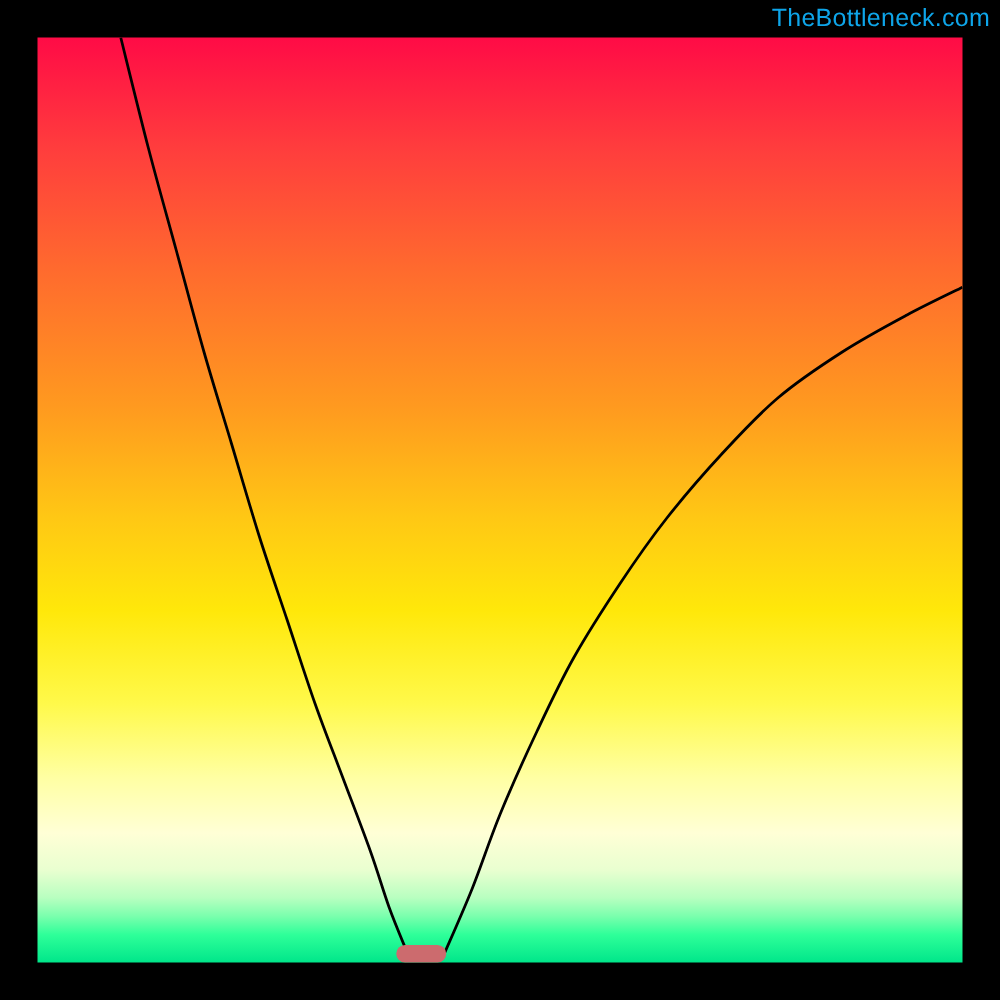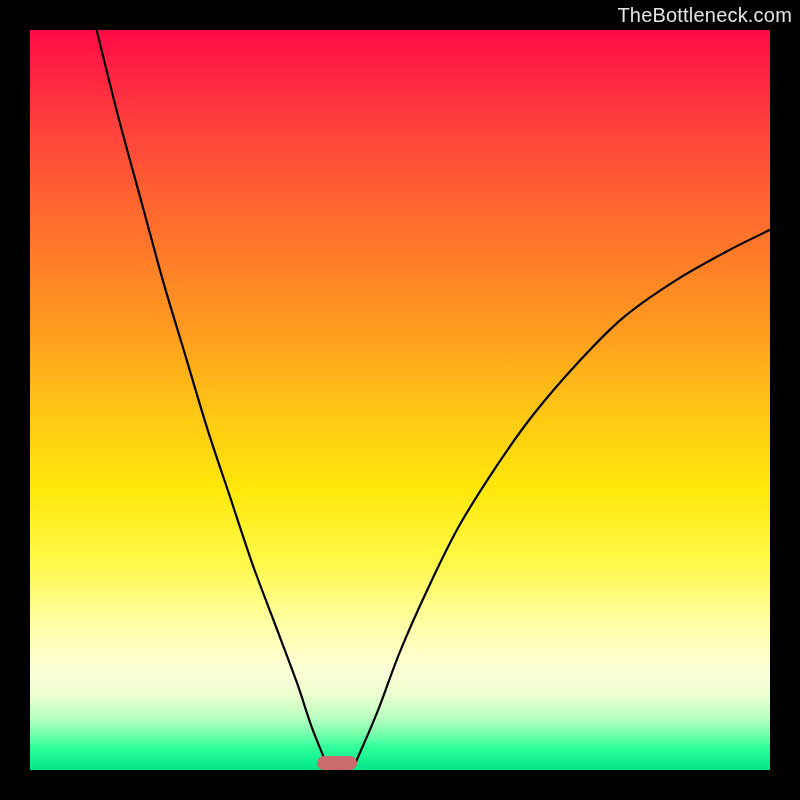--- a/index.html
+++ b/index.html
@@ -35,21 +35,21 @@
       #e9ffd0 90%,
       #b8ffc0 93%,
       #7affad 95%,
       #2eff99 97%,
       #00e68a 100%);
   }
   .watermark {
     position: absolute;
     top: 4px;
     right: 8px;
-    color: #e5e5e5;
+    color: #0ea5e9;
     font-size: 20px;
     letter-spacing: 0.2px;
     user-select: none;
   }
   .curve-svg {
     position: absolute;
     left: 0;
     top: 0;
     width: 740px;
     height: 740px;

